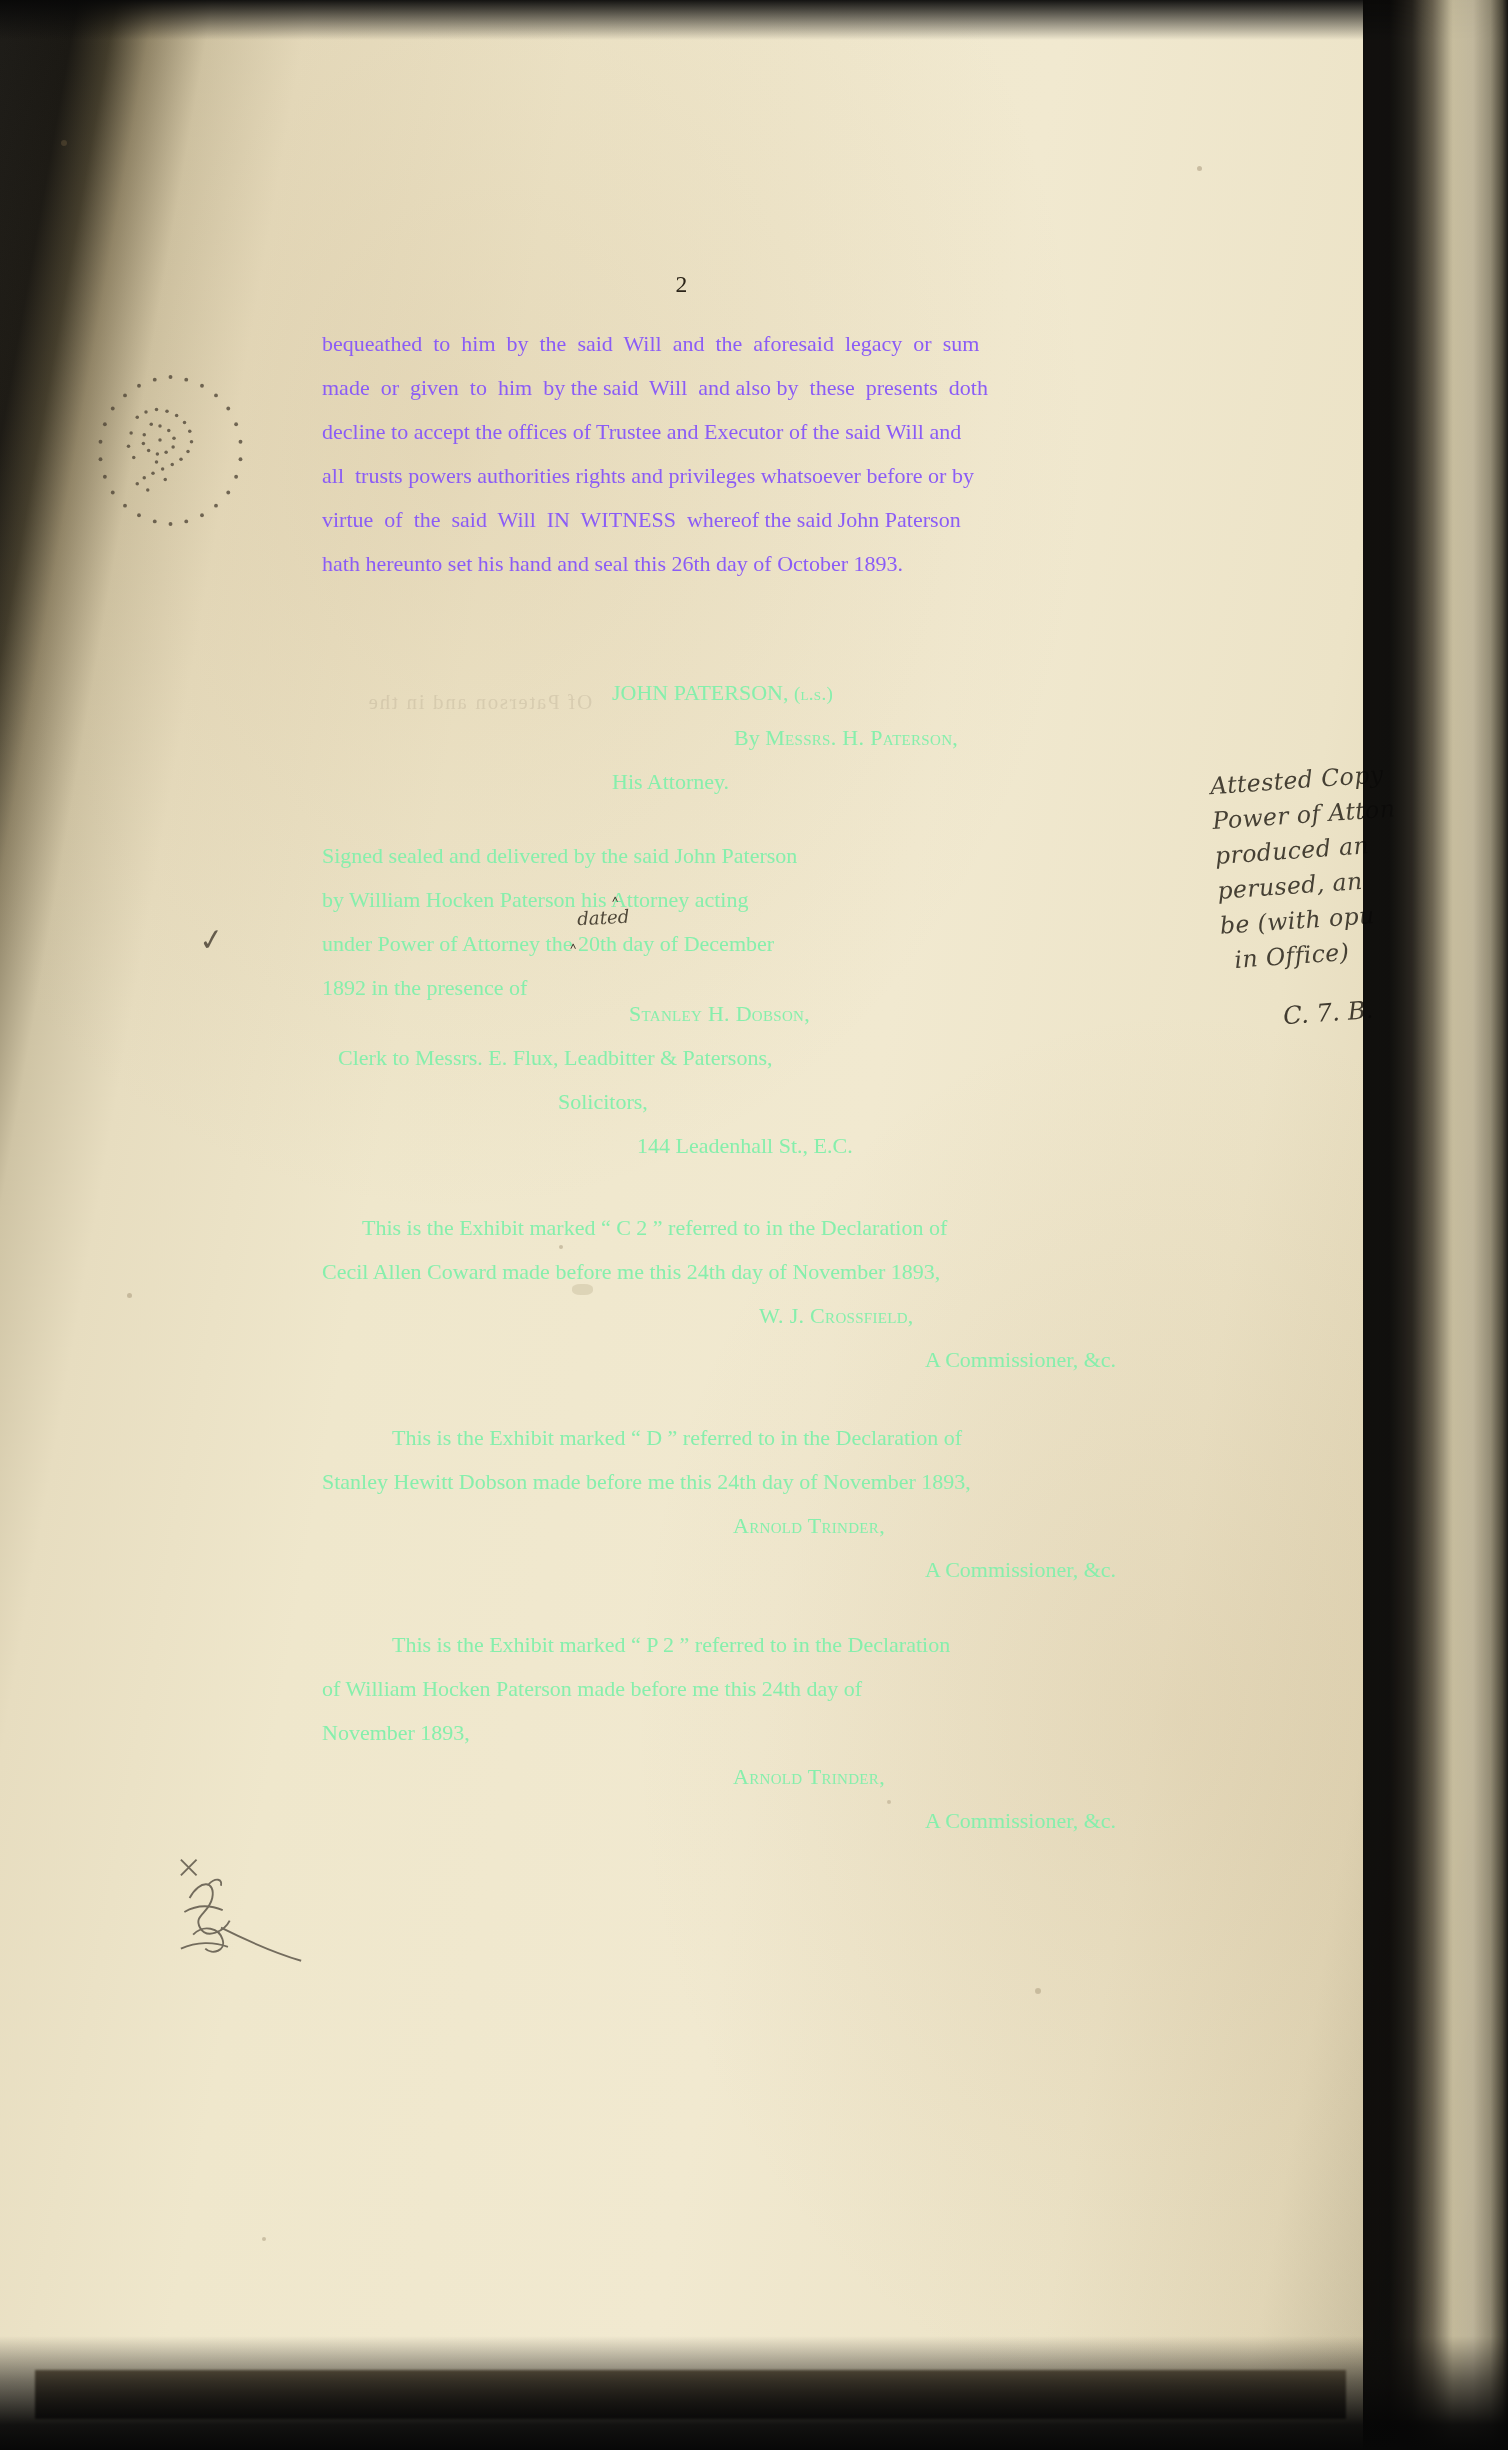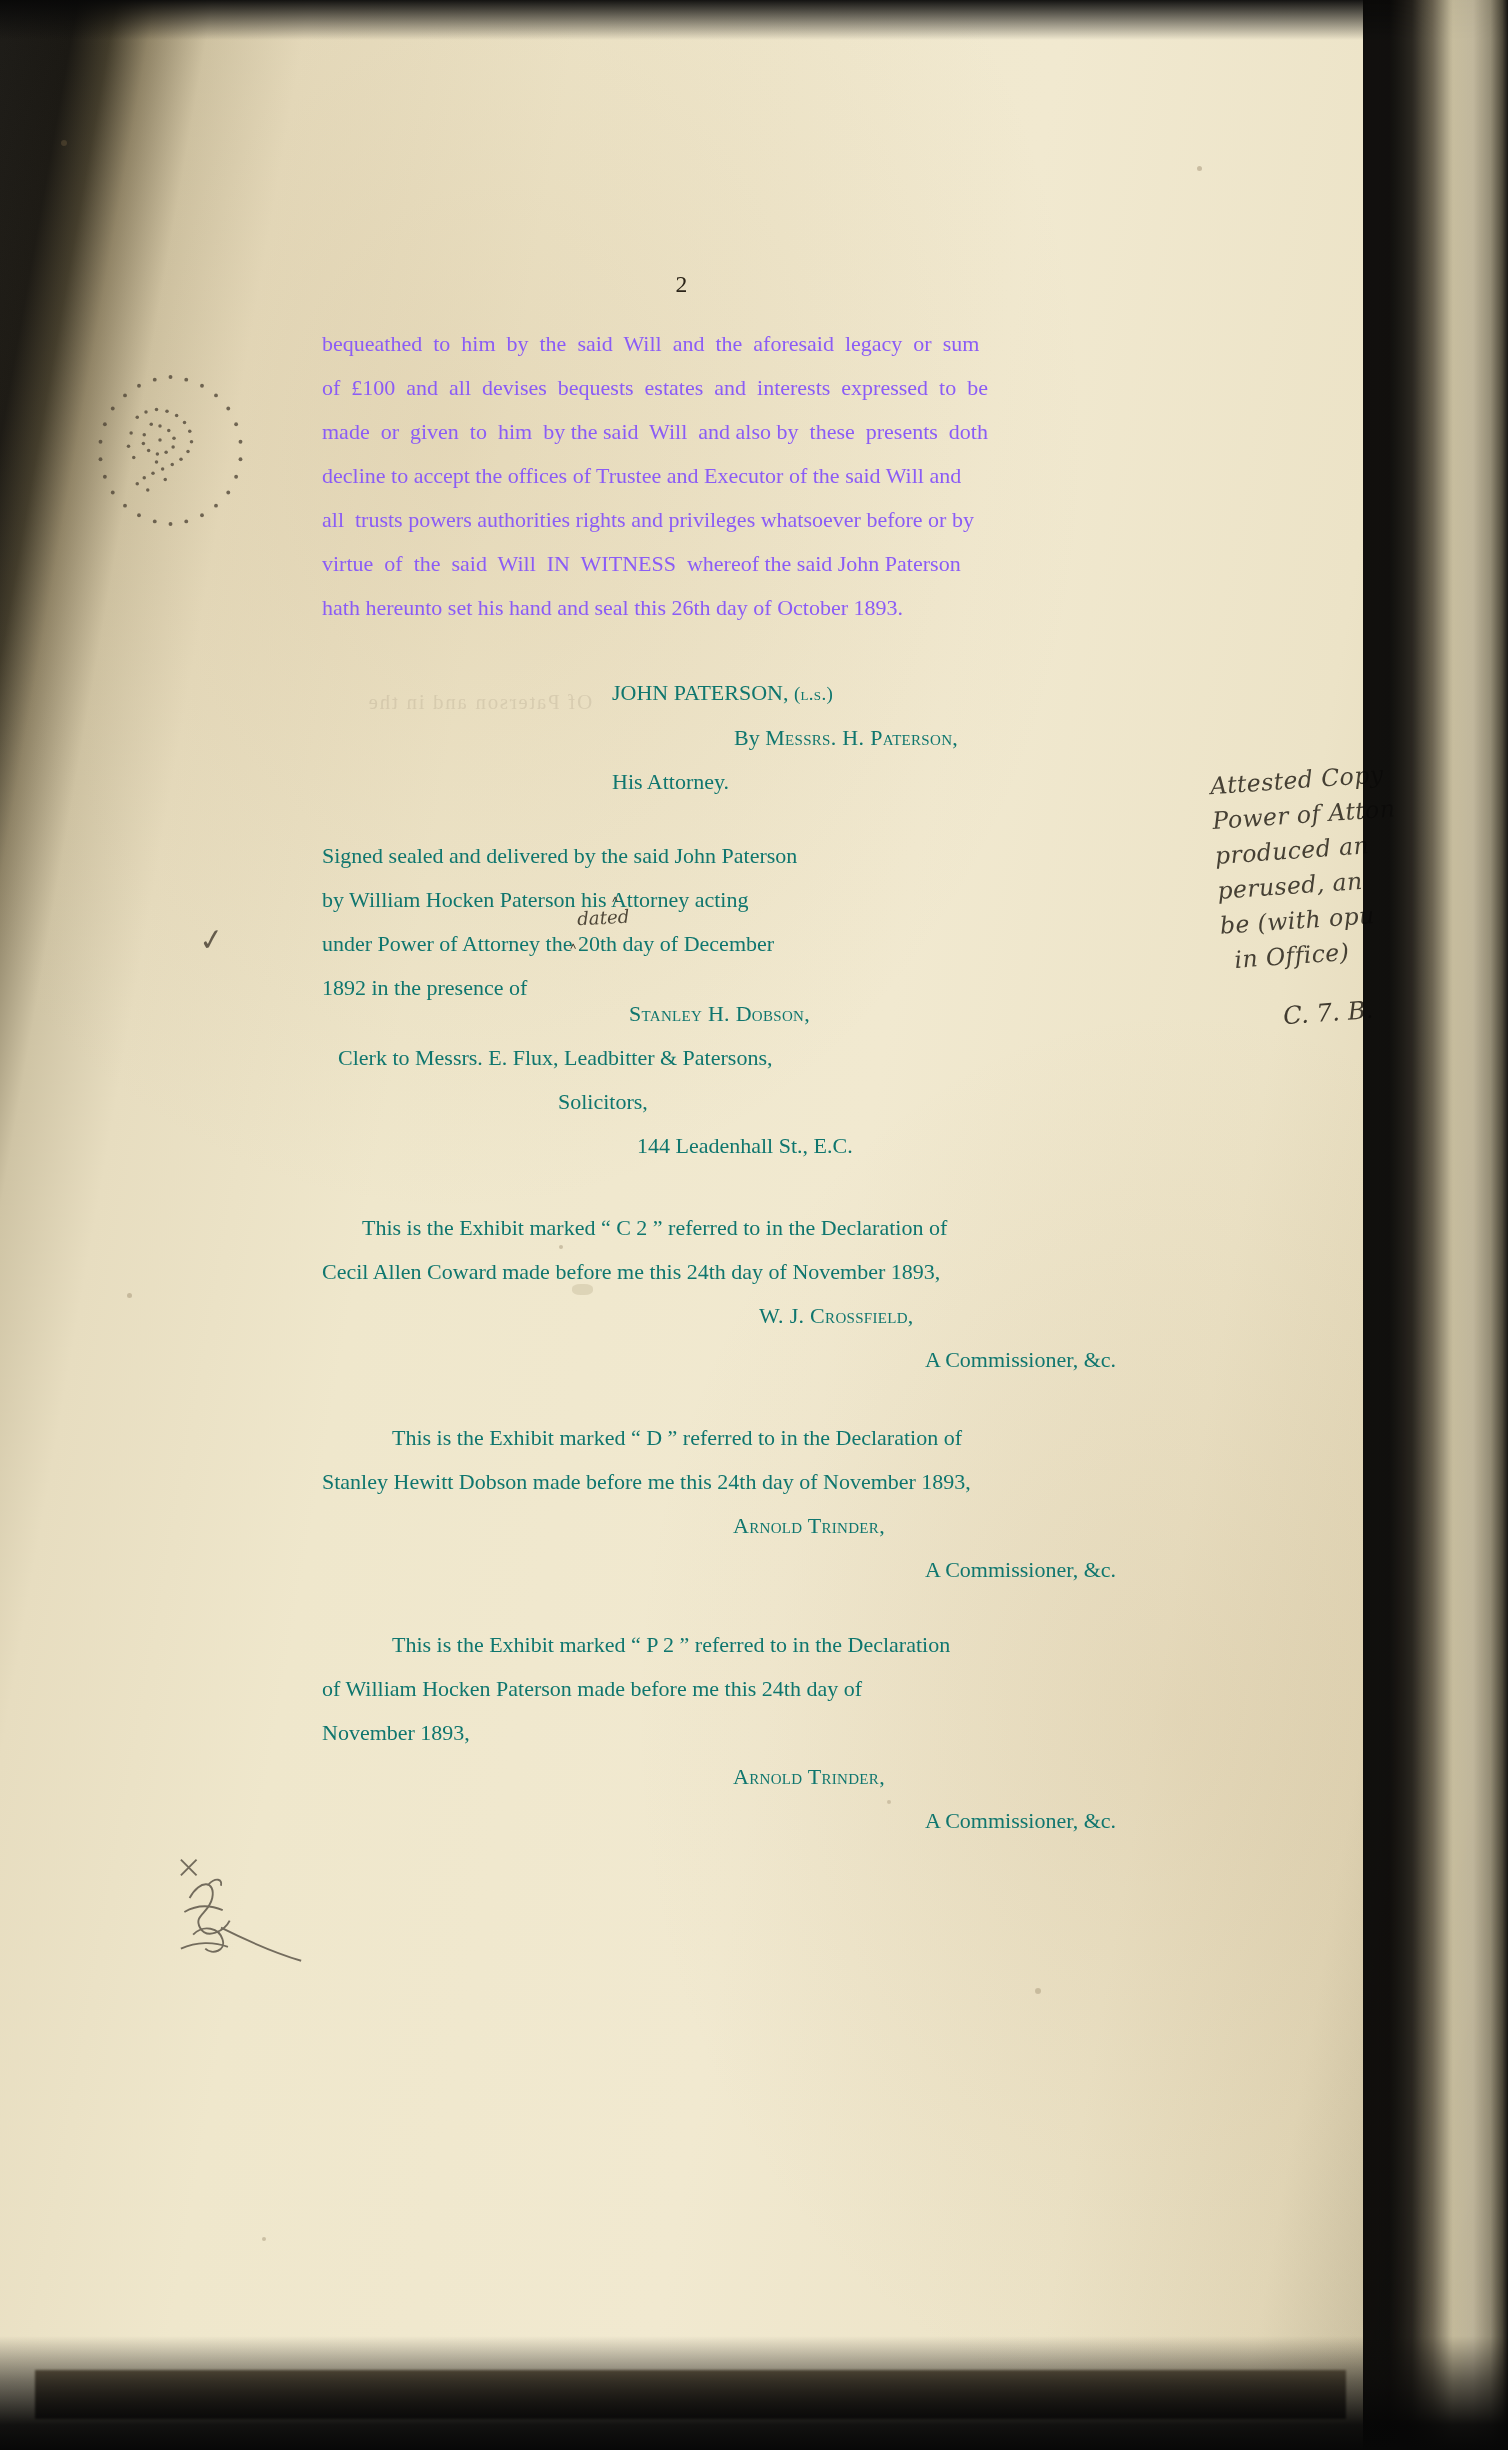--- a/index.html
+++ b/index.html
@@ -118,21 +118,21 @@
     font-size: 22px;
     letter-spacing: 0.3px;
   }
 
   .center-line { text-align: center; }
 
   .blk {
     position: absolute;
     font-size: 22px;
     line-height: 44px;
-    color: #0f766e;
+    color: #86efac;
   }
 
   
   .hand {
     position: absolute;
     font-family: "DejaVu Serif", serif;
     font-style: italic;
     color: #2f2a20;
     font-size: 23.6px;
     line-height: 35px;
@@ -284,23 +284,20 @@
       <circle cx="52" cy="95" r="2"></circle>
         <circle cx="55" cy="80" r="2"></circle>
     </g>
   </svg>
 
   <div class="para" style="left:322px; top:322px; width:900px;">
     <div class="just-line">
         <span>bequeathed  to  him  by  the  said  Will  and  the  aforesaid  legacy  or  sum</span>
       </div>
     <div class="just-line">
-        <span>of  £100  and  all  devises  bequests  estates  and  interests  expressed  to  be</span>
-      </div>
-    <div class="just-line">
         <span>made  or  given  to  him  by the said  Will  and also by  these  presents  doth</span>
       </div>
     <div class="just-line">
         <span>decline to accept the offices of Trustee and Executor of the said Will and</span>
       </div>
     <div class="just-line">
         <span>all  trusts powers authorities rights and privileges whatsoever before or by</span>
       </div>
     <div class="just-line">
         <span>virtue  of  the  said  Will  IN  WITNESS  whereof the said John Paterson</span>

